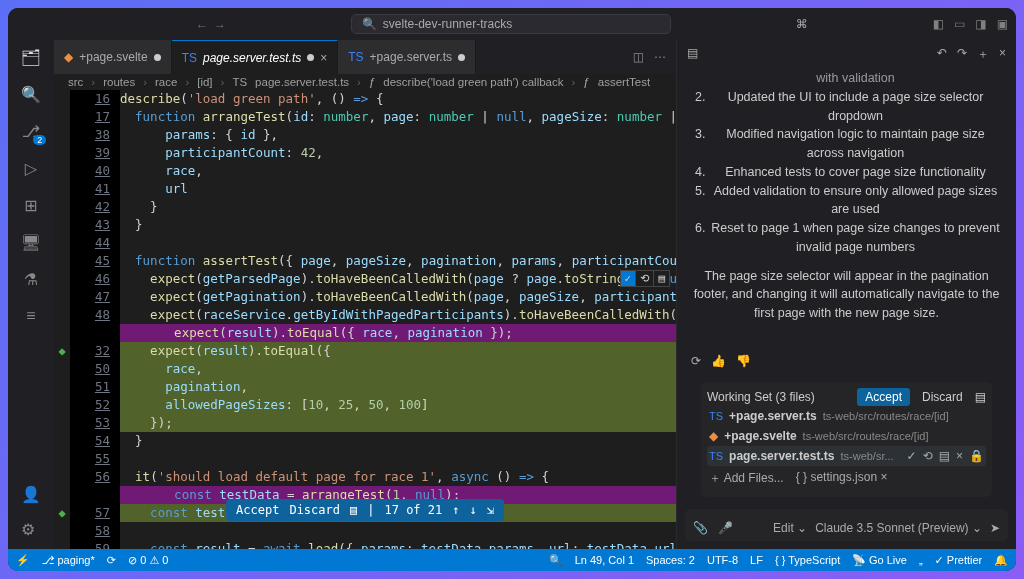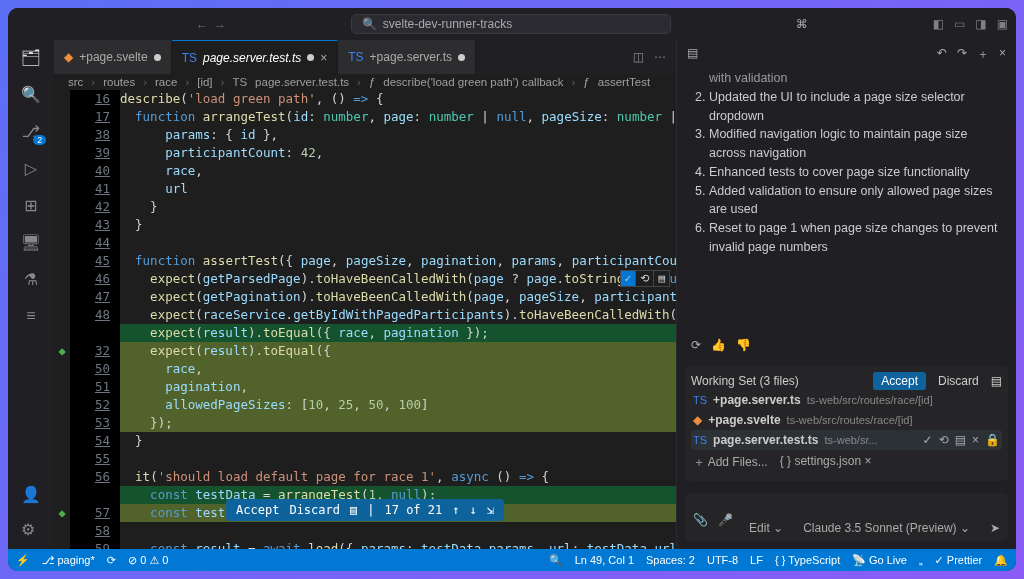--- a/index.html
+++ b/index.html
@@ -30,56 +30,56 @@
 .breadcrumb { display: flex; align-items: center; padding: 2px 14px; color: #9f9f9f; font-size: 11.5px; gap: 8px; }
 .breadcrumb .sep { opacity: 0.5; }
 .breadcrumb .fn { color: #aaa; }
 .code-area { flex: 1; display: flex; font-family: 'Consolas', 'Monaco', monospace; font-size: 12.5px; overflow: hidden; position: relative; }
 .gutter { width: 50px; text-align: right; color: #6e7681; padding-right: 10px; line-height: 18px; user-select: none; background: #000000; text-decoration: underline; }
 .glyph { width: 16px; background: #1e1e1e; line-height: 18px; }
 .glyph .mark { color: #4caf50; font-size: 12px; text-align: center; }
 .code { flex: 1; line-height: 18px; color: #d4d4d4; white-space: pre; overflow: hidden; }
 .ln { height: 18px; }
 .ln.hl { background: #2a2d2e; }
-.ln.red { background: #14532d; }
+.ln.red { background: #701a75; padding-left: 24px; }
 .ln.green { background: #51632b; }
 .c-kw { color: #569cd6; }
 .c-fn { color: #dcdcaa; }
 .c-str { color: #ce9178; }
 .c-num { color: #b5cea8; }
 .c-var { color: #9cdcfe; }
 .c-type { color: #4ec9b0; }
 .inline-act { position: absolute; right: 6px; top: 180px; background: #1e1e1e; border: 1px solid #444; display: flex; gap: 0; }
 .inline-act span { padding: 1px 4px; cursor: pointer; color: #ccc; font-size: 11px; border-left: 1px solid #444; }
 .inline-act span:first-child { border-left: none; background: #0078d4; }
 .accept-bar { position: absolute; bottom: 28px; left: 50%; transform: translateX(-50%); background: #0e639c; color: #fff; display: flex; align-items: center; gap: 10px; padding: 4px 10px; border-radius: 4px; font-size: 12px; }
 .accept-bar .btn { cursor: pointer; }
 .right-panel { width: 340px; background: #1f1f24; display: flex; flex-direction: column; color: #ccc; border-left: 1px solid #2a2a2e; }
 .rp-top { display: flex; gap: 10px; padding: 6px 10px; justify-content: flex-end; color: #aaa; }
 .rp-top .ic { cursor: pointer; }
-.rp-content { flex: 1; padding: 0 14px; overflow-y: auto; font-size: 12.5px; line-height: 1.5; }
+.rp-content { flex: 1; padding: 0 14px; overflow-y: auto; font-size: 12.5px; line-height: 1.5; text-align: center; }
 .rp-content ol { padding-left: 18px; }
 .rp-content p { margin-top: 10px; }
 .rp-actions { display: flex; gap: 10px; padding: 8px 14px; color: #aaa; }
 .rp-actions .ic { cursor: pointer; }
-.working-set { background: #252528; margin: 6px 8px; border-radius: 5px; padding: 6px; }
+.working-set { background: #252528; margin: 6px 24px; border-radius: 5px; padding: 6px; }
 .ws-header { display: flex; align-items: center; gap: 6px; font-size: 12px; color: #ccc; }
 .ws-header .btn-accept { background: #0e639c; color: #fff; padding: 2px 8px; border-radius: 3px; margin-left: auto; cursor: pointer; }
 .ws-header .btn-discard { padding: 2px 6px; cursor: pointer; }
 .ws-file { display: flex; align-items: center; gap: 6px; padding: 3px 2px; font-size: 12px; }
 .ws-file .ts { color: #3b82f6; font-size: 11px; }
 .ws-file .orange { color: #ed8e3e; }
 .ws-file .path { color: #888; font-size: 11px; }
 .ws-file.active { background: #2c3136; border-radius: 3px; }
 .ws-file .acts { margin-left: auto; display: flex; gap: 6px; color: #aaa; }
 .ws-add { display: flex; gap: 12px; padding: 4px 2px; color: #aaa; font-size: 12px; }
 .chat-input { margin: 6px 8px 8px; background: #252528; border-radius: 5px; padding: 6px 8px; }
 .chat-input input { background: transparent; border: none; color: #aaa; width: 100%; outline: none; font-size: 12px; }
 .chat-row { display: flex; align-items: center; gap: 10px; color: #aaa; margin-top: 6px; font-size: 12px; }
-.chat-row .right { margin-left: auto; display: flex; align-items: center; gap: 20px; margin-top: 16px; }
+.chat-row .right { margin-left: auto; display: flex; align-items: center; gap: 8px; }
 .status-bar { height: 22px; background: #0078d4; display: flex; align-items: center; padding: 0 8px; color: #fff; font-size: 11px; gap: 12px; }
 .status-bar .sb-r { margin-left: auto; display: flex; gap: 12px; align-items: center; }
 .status-bar span { cursor: pointer; }
 </style>
 </head>
 <body>
 
 <div class="window">
   <div class="titlebar">
     <div class="tb-nav">
@@ -243,20 +243,21 @@
       </div>
       <div class="rp-content">
         <div style="opacity:0.7;padding-left:18px">with validation</div>
         <ol start="2" id="summary-list">
             <li>Updated the UI to include a page size selector dropdown</li>
             <li>Modified navigation logic to maintain page size across navigation</li>
             <li>Enhanced tests to cover page size functionality</li>
             <li>Added validation to ensure only allowed page sizes are used</li>
             <li>Reset to page 1 when page size changes to prevent invalid page numbers</li>
           </ol>
+        <p>The page size selector will appear in the pagination footer, and changing it will automatically navigate to the first page with the new page size.</p>
       </div>
       <div class="rp-actions">
         <span class="ic">⟳</span>
         <span class="ic">👍</span>
         <span class="ic">👎</span>
       </div>
       <div class="working-set">
         <div class="ws-header">
           <span>Working Set (3 files)</span>
           <span class="btn-accept">Accept</span>

